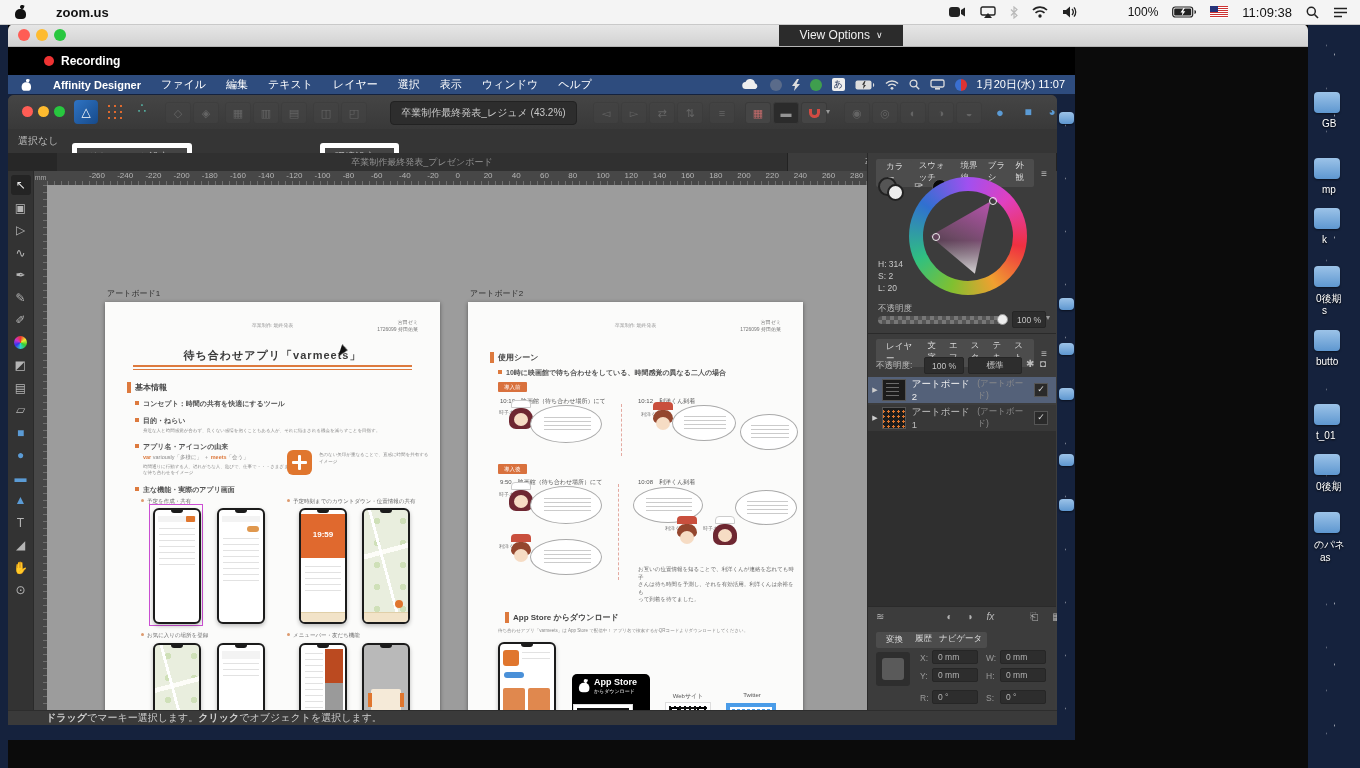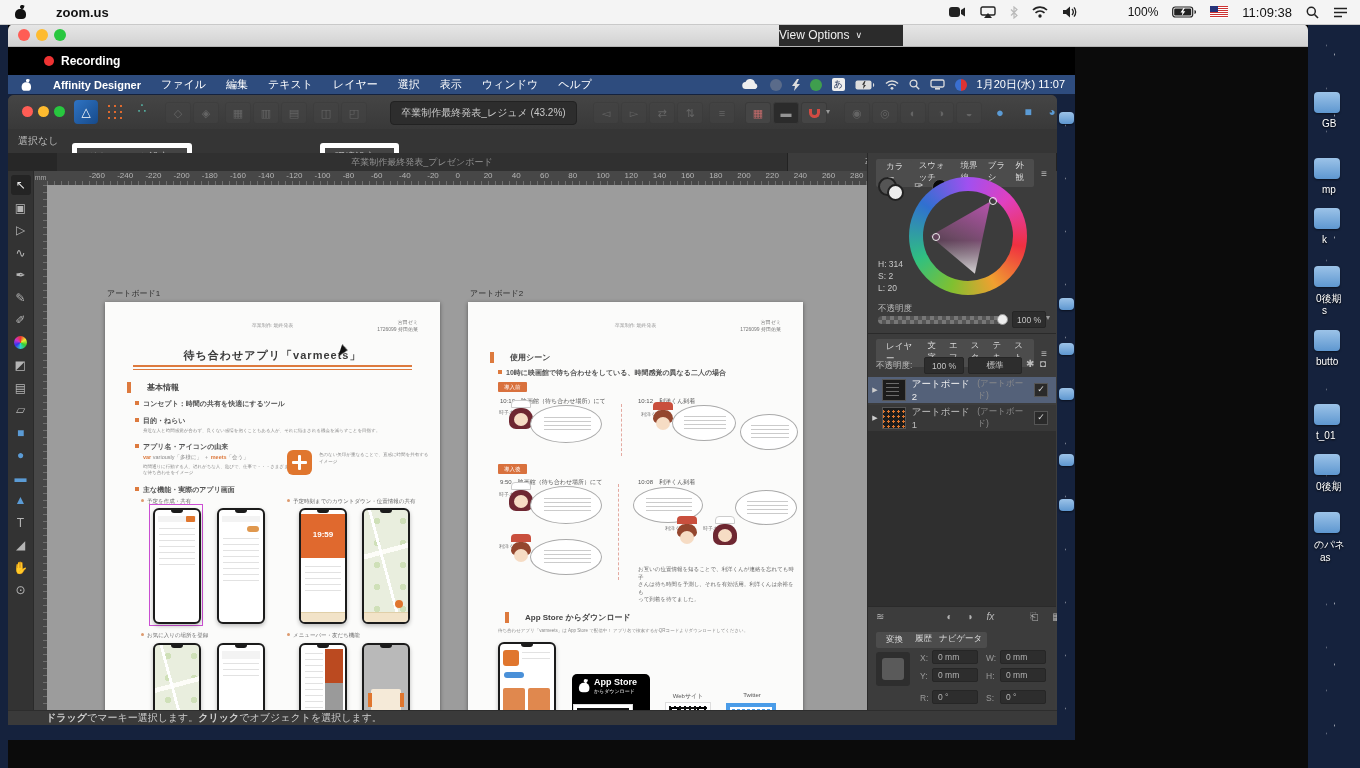--- a/index.html
+++ b/index.html
@@ -22,21 +22,21 @@
 
   
   .ztitle{left:8px;top:24px;width:1300px;height:22px;background:linear-gradient(#e7e7e7,#d2d2d2);
           border-radius:6px 6px 0 0;border-bottom:1px solid #b5b5b5;z-index:40;}
   .tl{width:12px;height:12px;border-radius:50%;top:5px;}
   .banner{left:433px;top:0;width:338px;height:22px;background:#22c13e;color:#103a18;font-size:12px;
           display:flex;align-items:center;justify-content:center;gap:10px;}
   .recdot{width:12px;height:12px;border-radius:50%;border:2px solid #0f6b26;position:relative;box-sizing:border-box;}
   .recdot::after{content:"";position:absolute;inset:2px;border-radius:50%;background:#e03a2f;}
   .vopts{left:771px;top:0;width:124px;height:22px;background:#2b2b2b;color:#f0f0f0;font-size:12px;
-         display:flex;align-items:center;justify-content:flex-start;gap:6px;}
+         display:flex;align-items:center;justify-content:center;gap:6px;}
 
   .zbody{left:8px;top:46px;width:1300px;height:722px;background:#0b0b0b;z-index:10;}
 
   
   .desk{background:#15223d;background-image:radial-gradient(rgba(255,255,255,.55) 0.7px,transparent 1px),radial-gradient(rgba(255,255,255,.3) 0.6px,transparent 1px);background-size:53px 61px,37px 43px;z-index:5;}
   .dicon{width:26px;height:21px;border-radius:4px;background:linear-gradient(#9cc3e8,#5e97d0);box-shadow:0 1px 2px rgba(0,0,0,.5);}
   .dlabel{font-size:10px;color:#fff;text-shadow:0 1px 2px #000;white-space:nowrap;}
 
   
   .screen{left:8px;top:46px;width:1067px;height:694px;background:#15223d;overflow:hidden;z-index:20;
@@ -72,21 +72,21 @@
   .tool.blue{color:#5b9bd5;}
   .canvas{left:39px;top:90px;width:820px;height:525px;background:#9c9c9c;overflow:hidden;}
   .ablabel{font-size:8px;color:#2e2e2e;}
   .page{background:#fbfbfa;box-shadow:0 1px 4px rgba(0,0,0,.45);overflow:hidden;}
 
   
   .hc{font-size:5px;color:#999;}
   .hr1{font-size:5px;color:#777;text-align:right;line-height:7px;}
   .ptitle{font-size:11px;font-weight:bold;color:#3a3a3a;letter-spacing:1px;text-align:center;white-space:nowrap;}
   .tline{height:2px;border-top:2px solid #dd7a3e;border-bottom:1px solid #dd7a3e;}
-  .sect{display:flex;align-items:center;gap:16px;font-size:8px;font-weight:bold;color:#444;white-space:nowrap;}
+  .sect{display:flex;align-items:center;gap:4px;font-size:8px;font-weight:bold;color:#444;white-space:nowrap;}
   .sbar{width:4px;height:11px;background:#dd7a3e;flex:none;}
   .bul{font-size:7px;color:#555;font-weight:bold;white-space:nowrap;}
   .bul::before{content:"";display:inline-block;width:4px;height:4px;background:#dd7a3e;margin-right:4px;vertical-align:1px;}
   .sub{font-size:4.5px;color:#8a8a8a;white-space:nowrap;overflow:hidden;}
   .fcap{font-size:5.5px;color:#666;white-space:nowrap;}
   .fcap::before{content:"";display:inline-block;width:3px;height:3px;background:#dd9a6e;border-radius:50%;margin-right:3px;vertical-align:1px;}
   .badge{background:#d9713d;color:#fff;font-size:5.5px;padding:1.5px 6px;border-radius:1px;white-space:nowrap;}
   .tm{font-size:6px;color:#555;white-space:nowrap;}
 
   

